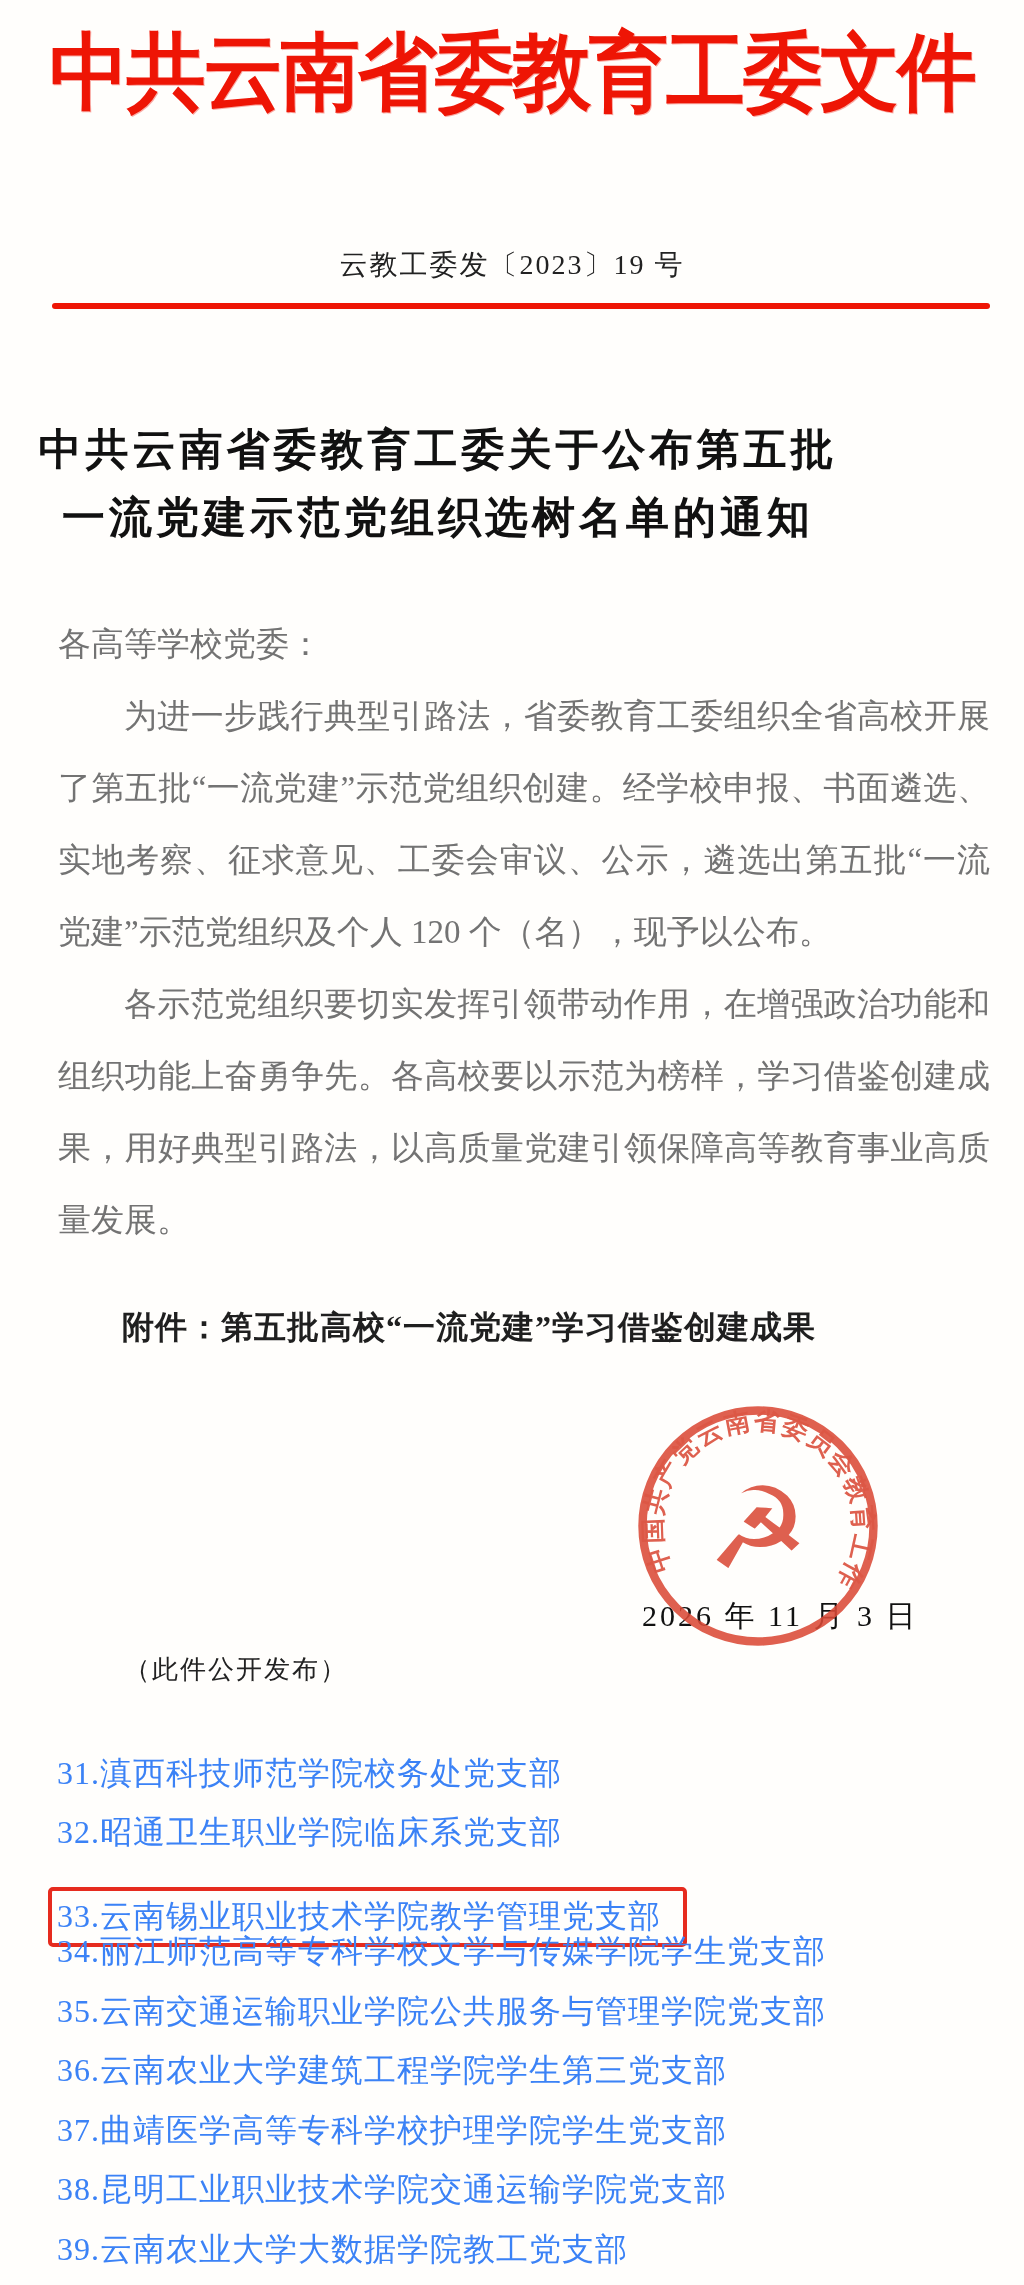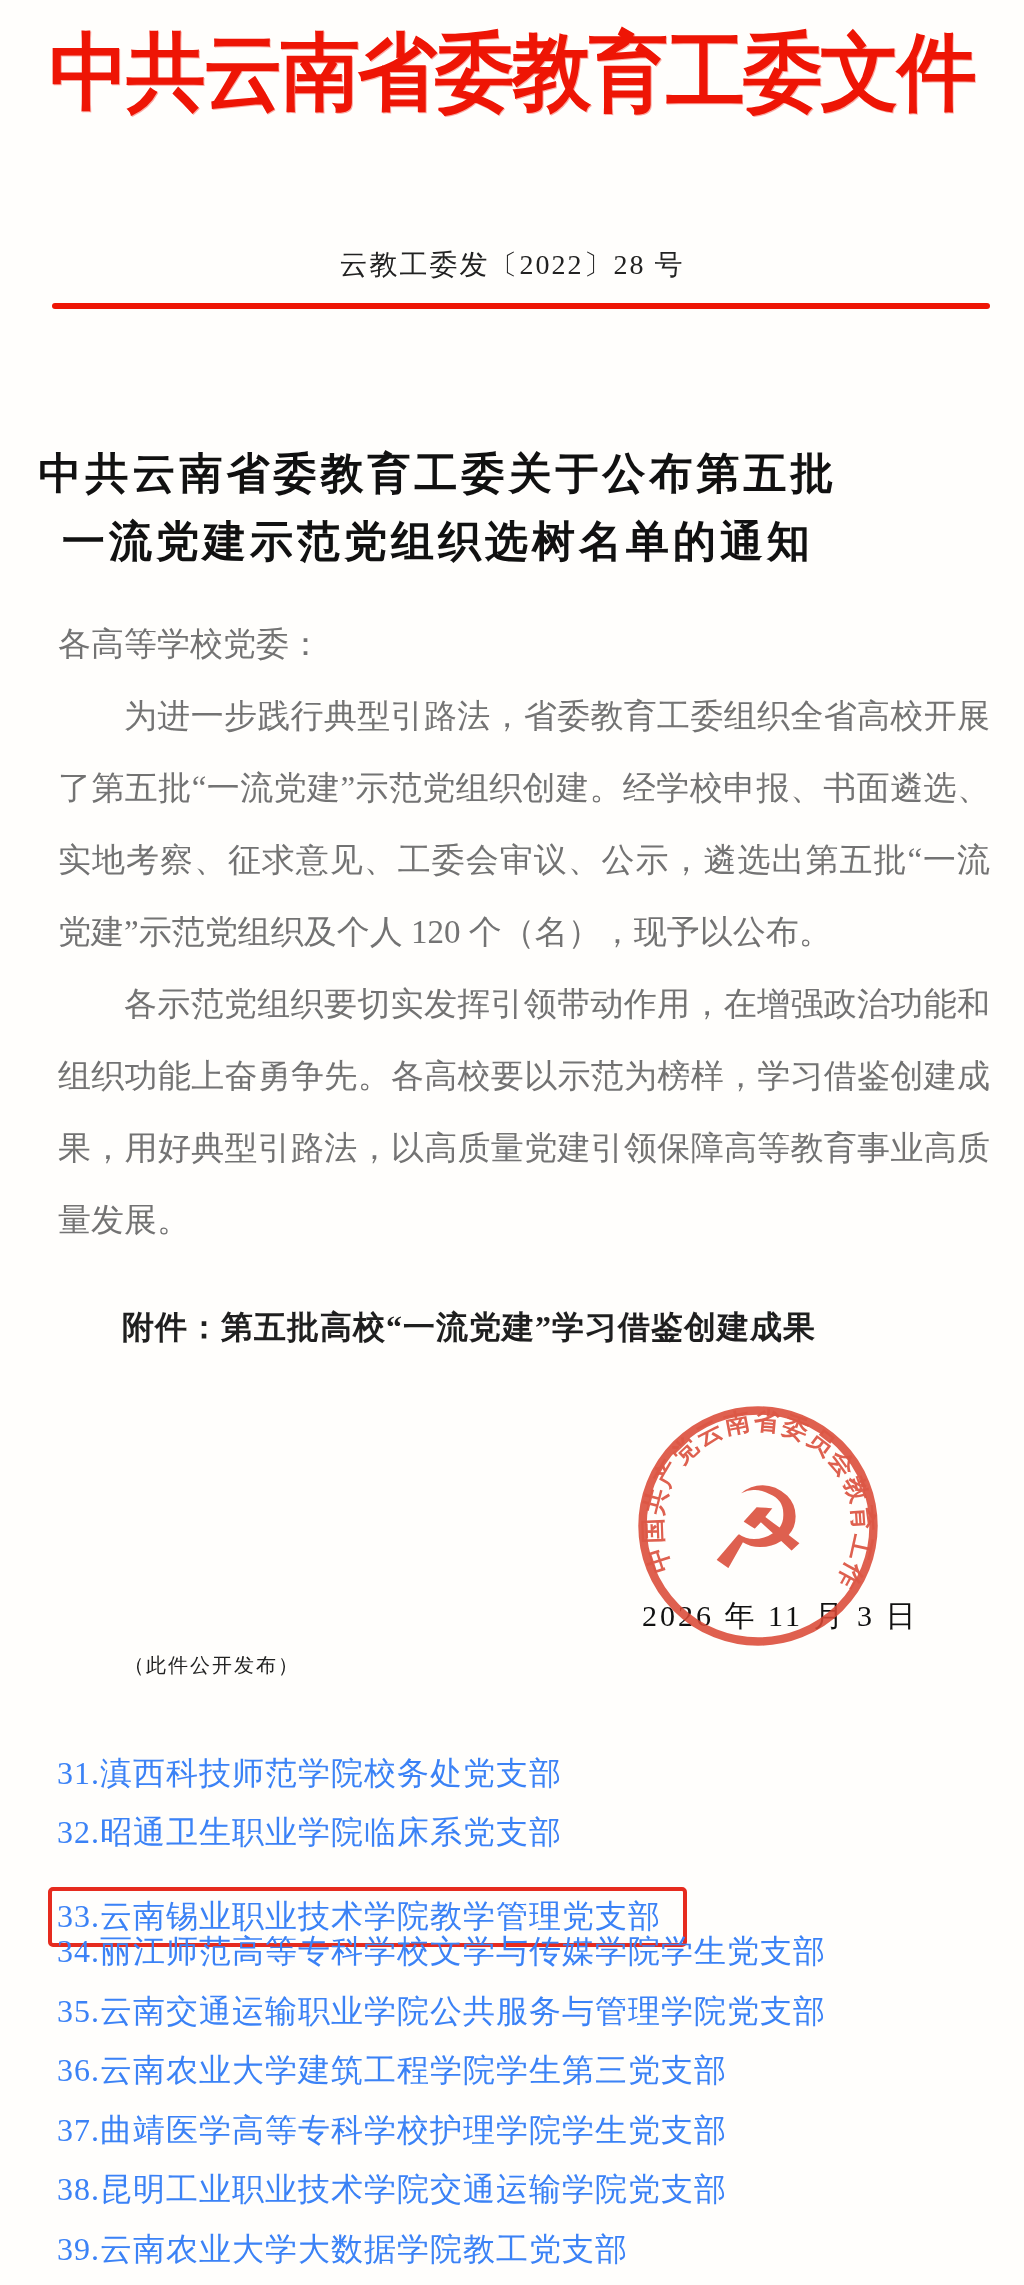--- a/index.html
+++ b/index.html
@@ -48,21 +48,21 @@
   }
   .red-rule{
     position:absolute;
     top:303px; left:52px;
     width:938px; height:6px;
     background:var(--red-rule);
     border-radius:3px;
   }
   .doc-title{
     position:absolute;
-    top:440px; left:0;
+    top:416px; left:0;
     width:876px;
     text-align:center;
     font-size:43px;
     font-weight:bold;
     line-height:68px;
     letter-spacing:4px;
     color:#111;
   }
   .body-text{
     position:absolute;
@@ -94,21 +94,21 @@
   .seal{
     position:absolute;
     top:1400px; left:632px;
     width:252px; height:252px;
     z-index:2;
     opacity:.92;
   }
   .public-note{
     position:absolute;
     top:1652px; left:124px;
-    font-size:20px;
+    font-size:26px;
     letter-spacing:2px;
     color:#222;
   }
   .award-list{
     position:absolute;
     top:1744px; left:57px;
     width:940px;
     font-size:32px;
     color:#3b82f6;
   }
@@ -129,21 +129,21 @@
     margin-top:48px;
   }
 </style>
 </head>
 <body>
 
 <div class="page">
 
   <div class="banner">中共云南省委教育工委文件</div>
 
-  <div class="doc-number">云教工委发〔2022〕28 号</div>
+  <div class="doc-number">云教工委发〔2023〕19 号</div>
 
   <div class="red-rule"></div>
 
   <div class="doc-title">
     <div>中共云南省委教育工委关于公布第五批</div>
     <div>一流党建示范党组织选树名单的通知</div>
   </div>
 
   <div class="body-text">
     <p class="salutation">各高等学校党委：</p>

